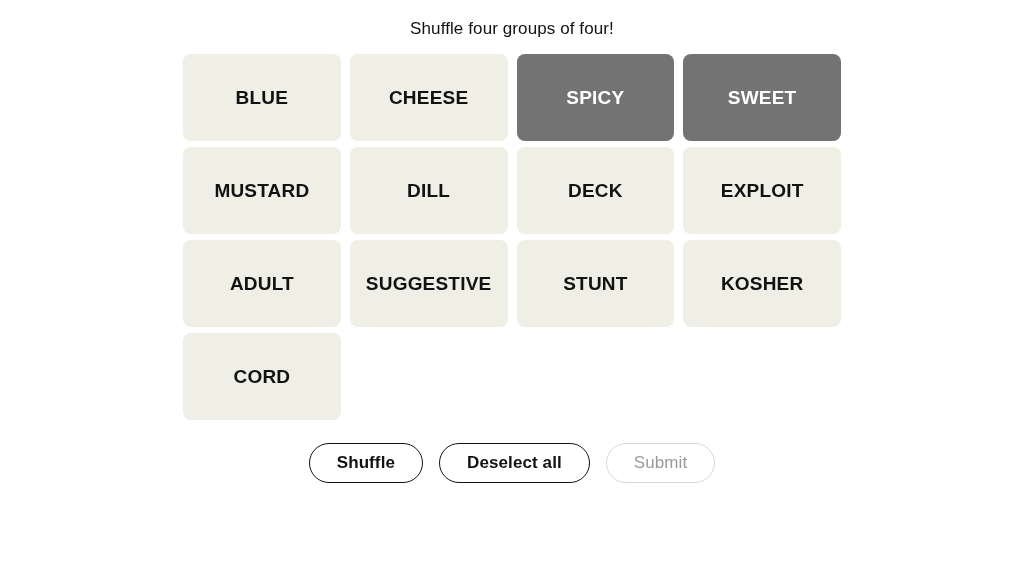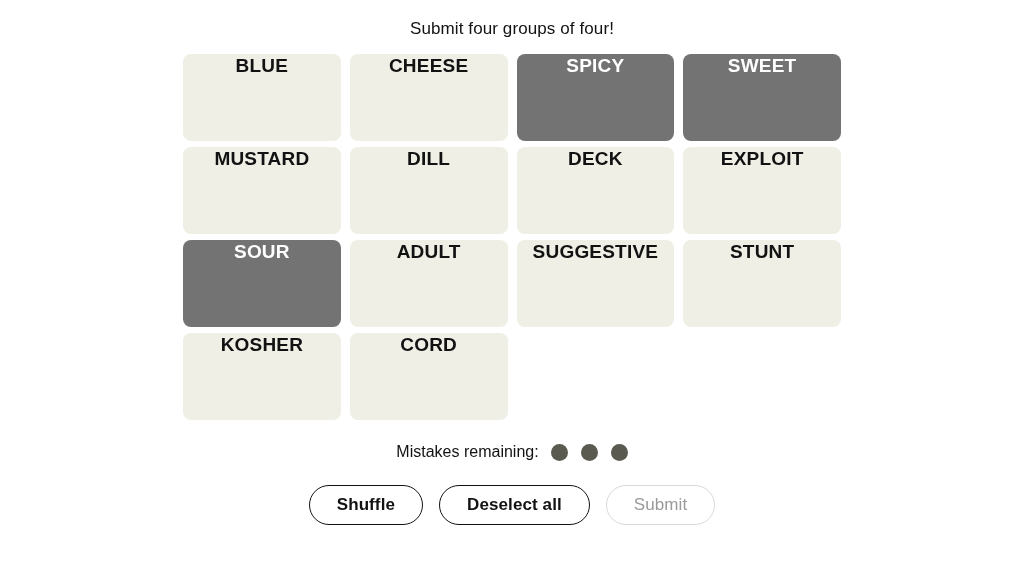--- a/index.html
+++ b/index.html
@@ -44,20 +44,21 @@
     grid-template-rows: repeat(4, 87px);
     column-gap: 9px;
     row-gap: 6px;
   }
 
   .tile {
     background: #efefe6;
     border: none;
     border-radius: 8px;
     display: flex;
+    align-items: center;
     justify-content: center;
     cursor: pointer;
     padding: 2px 13px;
     font-family: "Liberation Sans", sans-serif;
     -webkit-font-smoothing: antialiased;
   }
 
   .tile.selected {
     background: #737373;
   }
@@ -137,21 +138,21 @@
     font-weight: normal;
     cursor: default;
     text-align: right;
   }
 </style>
 </head>
 <body>
 
 <div class="game-root">
 
-  <div class="instructions">Submit four groups of four!</div>
+  <div class="instructions">Shuffle four groups of four!</div>
 
   <div class="board">
       <button class="tile">
         <span class="tile-label">BLUE</span>
       </button>
       <button class="tile">
         <span class="tile-label">CHEESE</span>
       </button>
       <button class="tile selected">
         <span class="tile-label">SPICY</span>
@@ -164,48 +165,37 @@
       </button>
       <button class="tile">
         <span class="tile-label">DILL</span>
       </button>
       <button class="tile">
         <span class="tile-label">DECK</span>
       </button>
       <button class="tile">
         <span class="tile-label">EXPLOIT</span>
       </button>
-      <button class="tile selected">
-        <span class="tile-label">SOUR</span>
-      </button>
       <button class="tile">
         <span class="tile-label">ADULT</span>
       </button>
       <button class="tile">
         <span class="tile-label">SUGGESTIVE</span>
       </button>
       <button class="tile">
         <span class="tile-label">STUNT</span>
       </button>
       <button class="tile">
         <span class="tile-label">KOSHER</span>
       </button>
       <button class="tile">
         <span class="tile-label">CORD</span>
       </button>
     </div>
 
-  <div class="mistakes-row">
-    <span class="mistakes-label">Mistakes remaining:</span>
-    <span class="bubbles">
-        <span class="bubble" style="background: rgb(90, 90, 80);"></span>
-        <span class="bubble" style="background: rgb(90, 90, 80);"></span>
-        <span class="bubble" style="background: rgb(90, 90, 80);"></span>
-      </span>
-  </div>
 
   <div class="controls">
     <button class="ctrl-btn">Shuffle</button>
     <button class="ctrl-btn">Deselect all</button>
     <button class="ctrl-btn disabled">Submit</button>
   </div>
 
 </div>
 
 </body></html>

